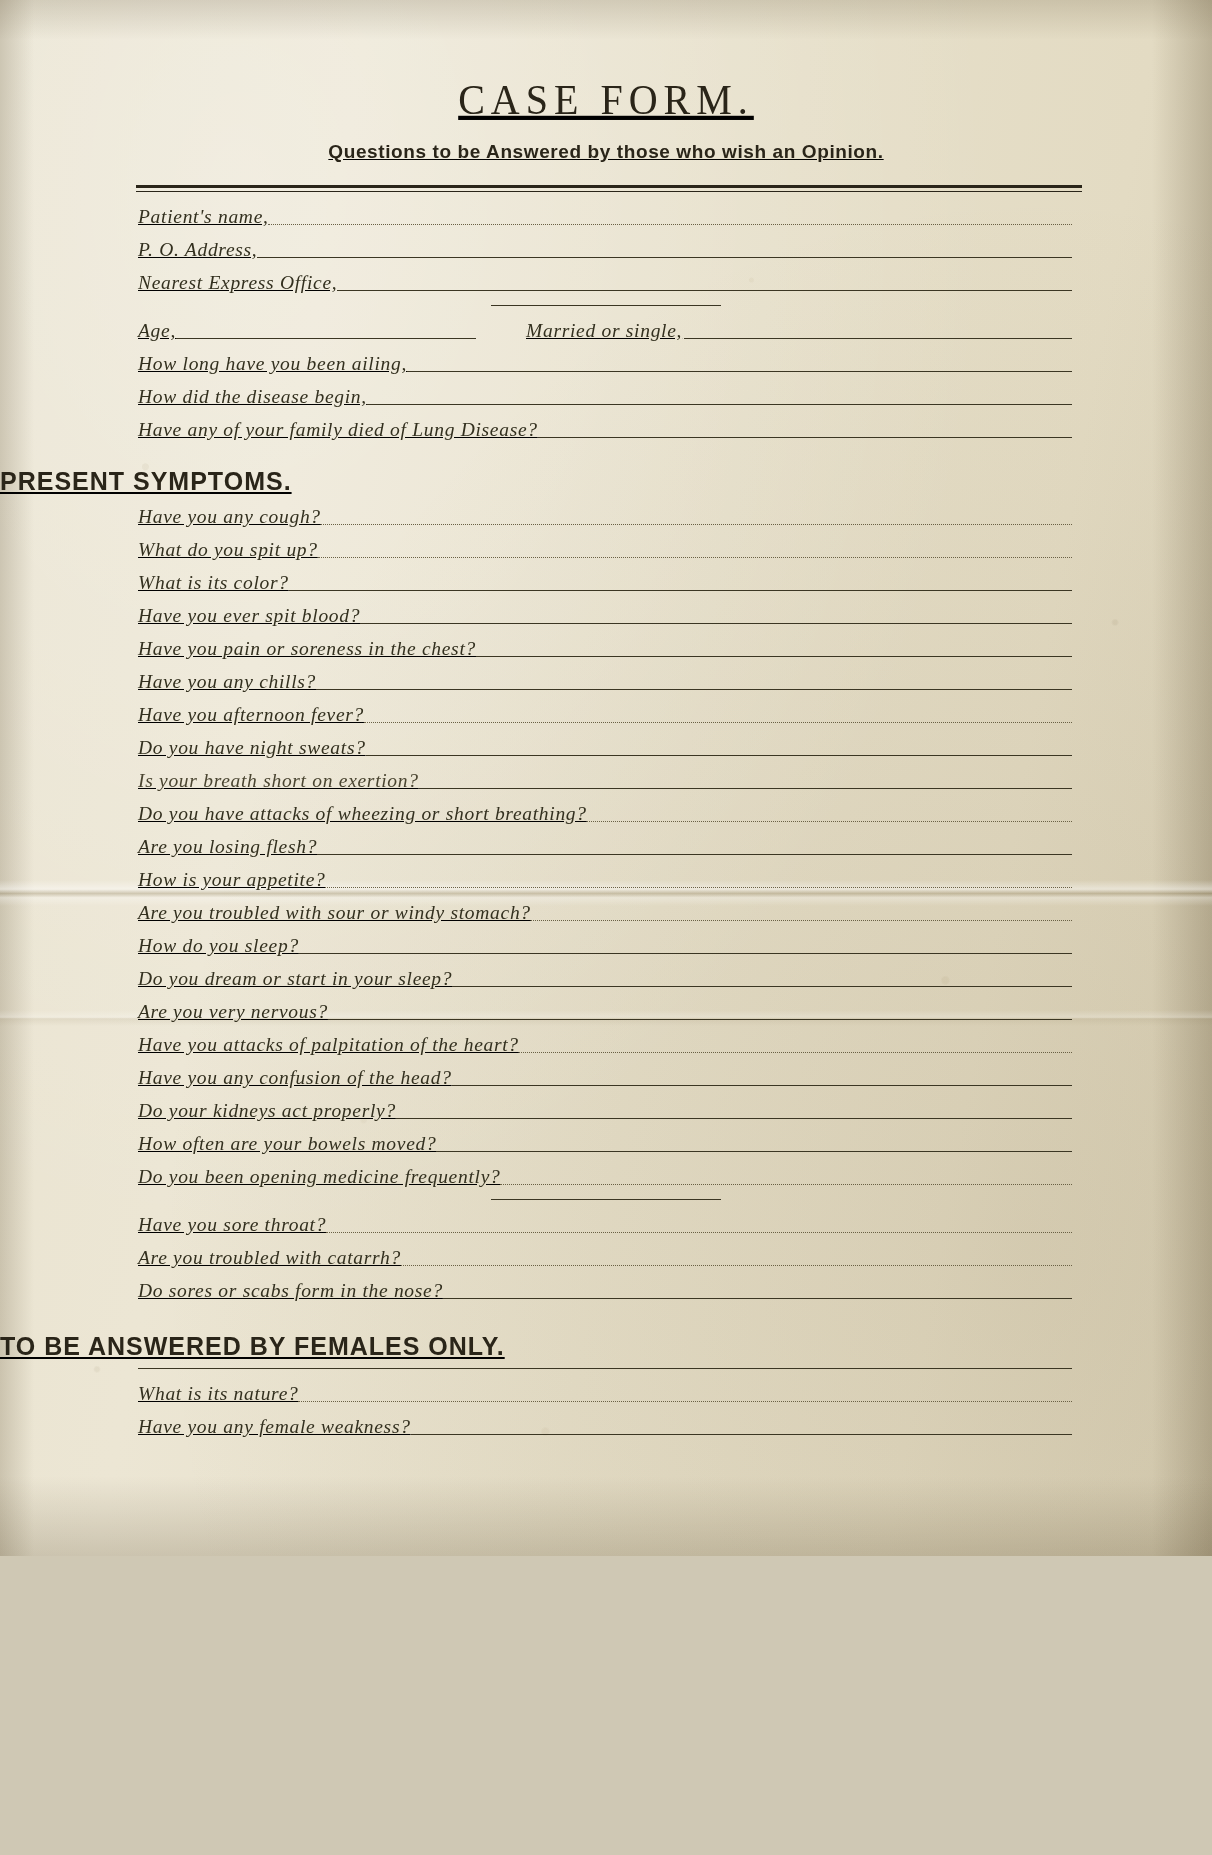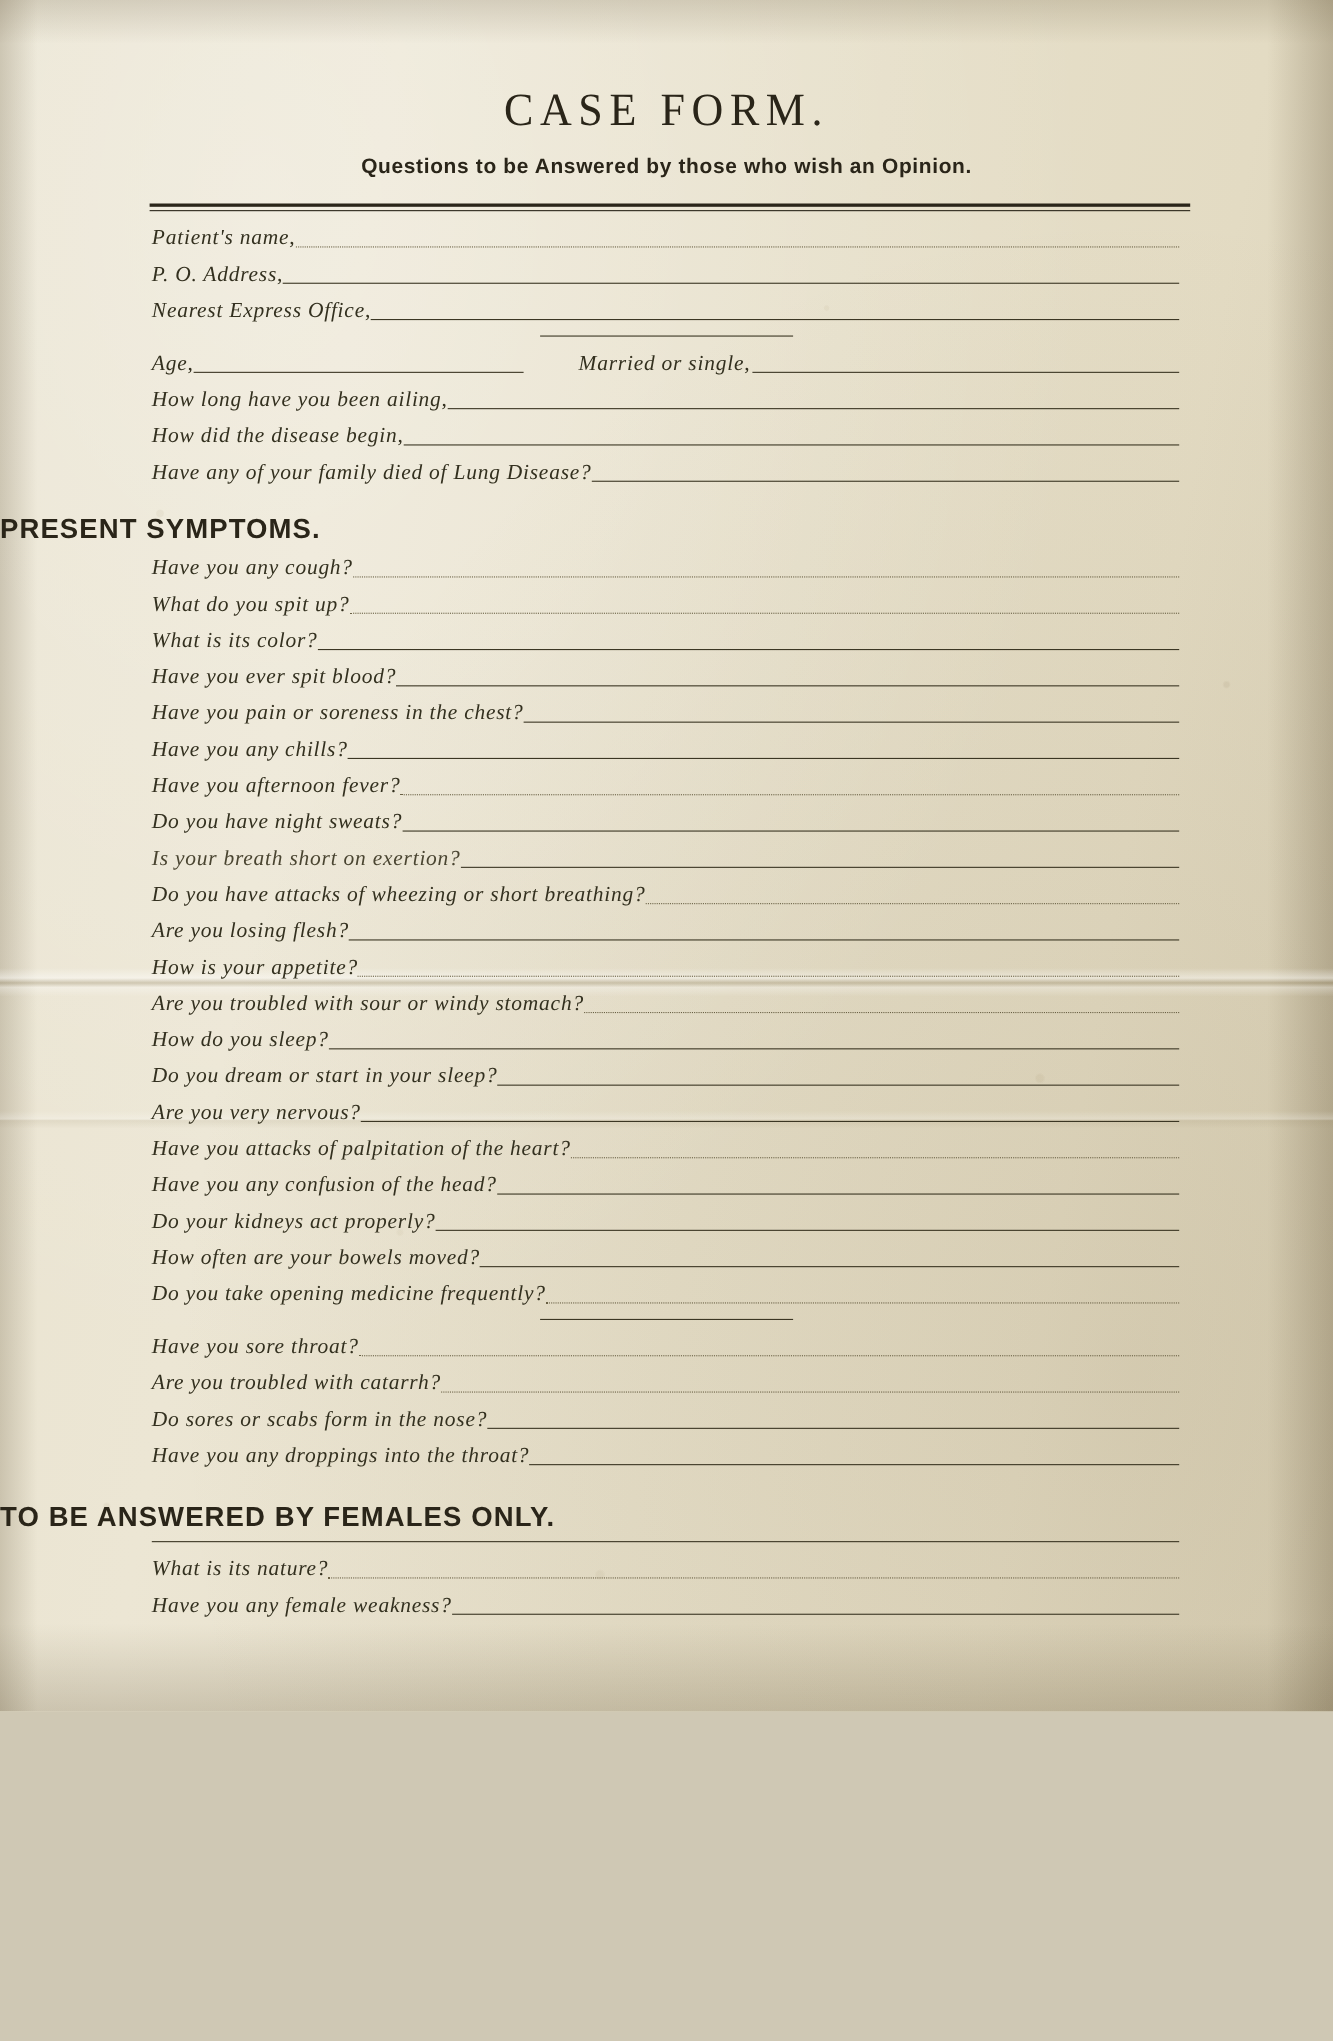--- a/index.html
+++ b/index.html
@@ -12,20 +12,21 @@
   }
   .page {
     position: relative;
     width: 1212px;
     height: 1556px;
     overflow: hidden;
     background:
       radial-gradient(ellipse at 20% 12%, rgba(255,255,255,0.30) 0%, rgba(255,255,255,0) 55%),
       radial-gradient(ellipse at 85% 80%, rgba(120,100,60,0.12) 0%, rgba(120,100,60,0) 60%),
       linear-gradient(100deg, #e9e3d0 0%, #ece6d4 25%, #e6dfc9 55%, #e3dbc3 78%, #d9d0b6 100%);
+    text-decoration: underline;
   }
   
   .page::before {
     content: "";
     position: absolute;
     inset: 0;
     pointer-events: none;
     background-image:
       radial-gradient(circle at 12% 30%, rgba(160,140,100,0.10) 0 3px, transparent 4px),
       radial-gradient(circle at 62% 18%, rgba(160,140,100,0.08) 0 2px, transparent 3px),
@@ -315,42 +316,38 @@
       </div>
       <div class="line-row">
         <span class="q">Do your kidneys act properly?</span>
         <span class="fill"></span>
       </div>
       <div class="line-row">
         <span class="q">How often are your bowels moved?</span>
         <span class="fill"></span>
       </div>
       <div class="line-row">
-        <span class="q">Do you take opening medicine frequently?</span>
+        <span class="q">Do you been opening medicine frequently?</span>
         <span class="fill dotted"></span>
       </div>
     </div>
 
     <div class="short-rule"></div>
 
     <div class="lines">
       <div class="line-row">
         <span class="q">Have you sore throat?</span>
         <span class="fill dotted"></span>
       </div>
       <div class="line-row">
         <span class="q">Are you troubled with catarrh?</span>
         <span class="fill dotted"></span>
       </div>
       <div class="line-row">
         <span class="q">Do sores or scabs form in the nose?</span>
-        <span class="fill"></span>
-      </div>
-      <div class="line-row">
-        <span class="q">Have you any droppings into the throat?</span>
         <span class="fill"></span>
       </div>
     </div>
 
     <div class="section-head small-gap">TO BE ANSWERED BY FEMALES ONLY.</div>
 
     <div class="lines">
       <div class="line-row">
         <span class="fill"></span>
       </div>

